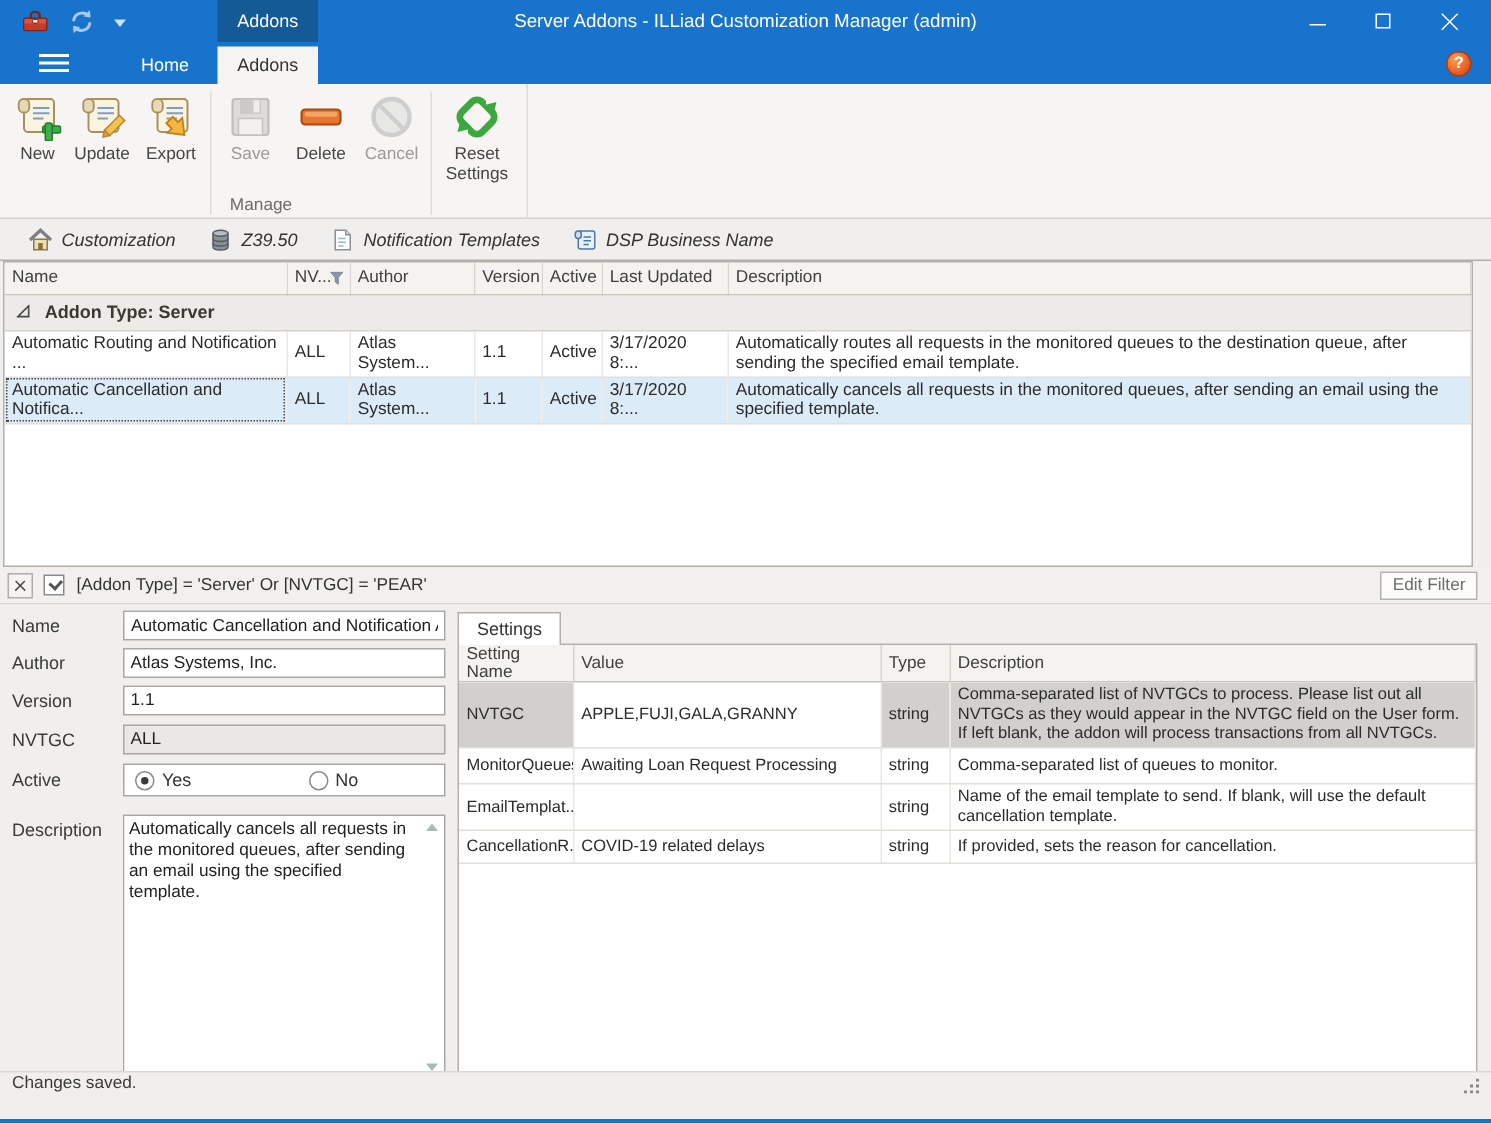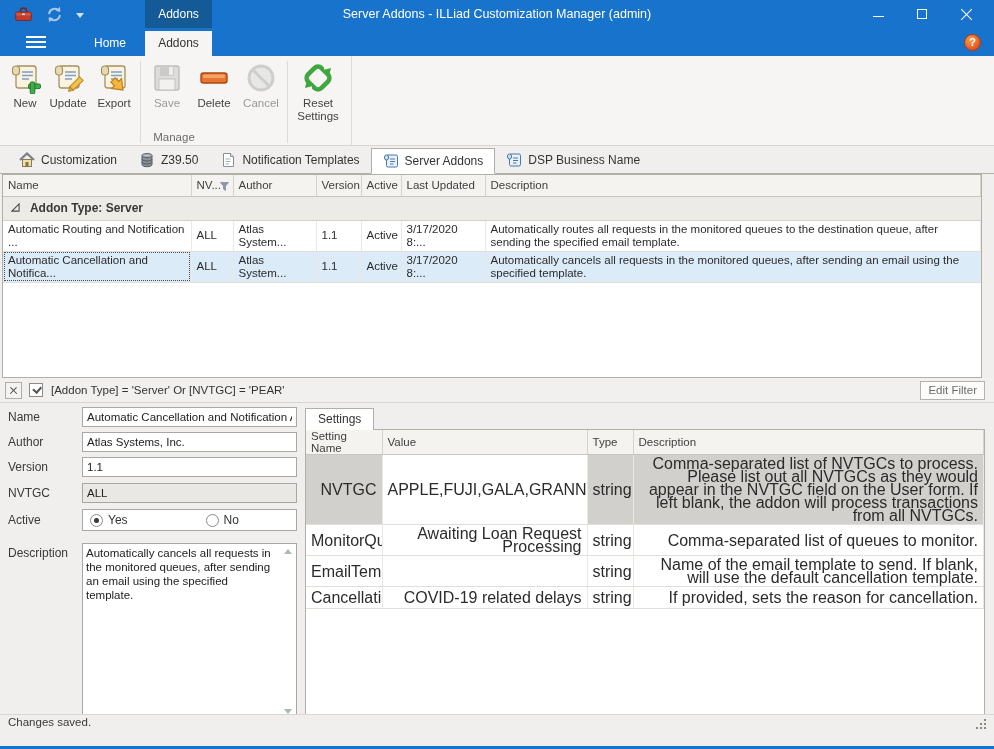--- a/index.html
+++ b/index.html
@@ -41,21 +41,21 @@
   .rbtn { display:flex; flex-direction:column; align-items:center; padding-top:3px; }
   .rbtn .ric { width:32px; height:32px; }
   .rbtn .rlabel { margin-top:3px; font-size:11.5px; color:#444; text-align:center; line-height:13px; }
   .rbtn.disabled .rlabel { color:#9b9a97; }
   .rbtn.disabled .ric { opacity:.55; filter:grayscale(1); }
   .w38{width:40px;} .w44{width:46px;} .w46{width:48px;} .w52{width:54px;}
   .rsep { width:1px; height:82px; background:#dedbd6; margin:2px 3px 0 3px; }
   .group-label { position:absolute; left:0; bottom:2px; width:348px; text-align:center; font-size:11.5px; color:#6d6c69; }
 
   
-  .doc-tabs { position:absolute; left:0; top:147px; width:100%; height:27px; display:flex; align-items:flex-end; border-bottom:1px solid #b2afa9; padding-left:8px; }
+  .doc-tabs { position:absolute; left:0; top:147px; width:100%; height:27px; display:flex; align-items:flex-end; border-bottom:1px solid #b2afa9; padding-left:8px;font-style:italic; }
   .dtab { display:flex; align-items:center; gap:6px; height:26px; padding:0 11px; font-size:12px; color:#333; position:relative; }
   .dtab.active { background:#fff; border:1px solid #b2afa9; border-bottom:1px solid #fff; margin-bottom:-1px; z-index:2; }
   .dtab .dticon { width:16px; height:16px; display:inline-flex; }
 
   
   .grid-panel { position:absolute; left:2px; top:174px; width:980px; height:204px; background:#fff; border:1px solid #b2afa9; overflow:hidden; }
   table.grid { width:100%; border-collapse:collapse; table-layout:fixed; }
   table.grid th { height:21px; background:#f4f3f0; border-right:1px solid #d6d3cd; border-bottom:1px solid #c8c5bf;
                   font-weight:normal; font-size:11.5px; color:#3f3f3f; text-align:left; padding:0 5px; position:relative; }
   table.grid td { border-right:1px solid #ebe8e3; border-bottom:1px solid #e2dfda; font-size:11.5px; padding:1px 5px; vertical-align:middle; overflow:hidden; }
@@ -91,21 +91,21 @@
                         font-family:"Liberation Sans",sans-serif; font-size:11.5px; line-height:14px; color:#222; padding:2px 3px; background:#fff; }
   .vscroll { position:absolute; right:0; top:0; width:15px; height:100%; }
   .sarrow-up { position:absolute; right:4px; top:5px; width:0; height:0; border-left:4px solid transparent; border-right:4px solid transparent; border-bottom:5px solid #a9bab5; }
   .sarrow-dn { position:absolute; right:4px; bottom:5px; width:0; height:0; border-left:4px solid transparent; border-right:4px solid transparent; border-top:5px solid #a9bab5; }
 
   
   .settings-tab { position:absolute; left:305px; top:5px; height:22px; padding:0 12px; background:#fff; border:1px solid #b2afa9; border-bottom:none; font-size:12px; color:#333; line-height:21px; z-index:2; }
   .settings-table-wrap { position:absolute; left:305px; top:26px; width:680px; height:299px; border:1px solid #b2afa9; background:#fff; overflow:hidden; }
   table.stable { width:100%; border-collapse:collapse; table-layout:fixed; }
   table.stable th { height:21px; background:#f4f3f0; border-right:1px solid #d6d3cd; border-bottom:1px solid #c8c5bf; font-weight:normal; font-size:11.5px; color:#3f3f3f; text-align:left; padding:0 5px; }
-  table.stable td { border-right:1px solid #ebe8e3; border-bottom:1px solid #e2dfda; font-size:16px; color:#2b2b2b; padding:2px 5px; vertical-align:middle; line-height:13px; overflow:hidden;text-align:right; }
+  table.stable td { border-right:1px solid #ebe8e3; border-bottom:1px solid #e2dfda; font-size:11px; color:#2b2b2b; padding:2px 5px; vertical-align:middle; line-height:13px; overflow:hidden; }
   tr.sel-setting td { background:#d2d0cc; }
   tr.sel-setting td.value-cell { background:#fff; }
 
   
   .statusbar { position:absolute; left:0; top:714px; width:100%; height:16px; background:#f0efed; border-top:1px solid #dbd8d3; }
   .status-text { position:absolute; left:8px; top:1px; font-size:11.5px; color:#3a3a3a; }
   .grip { position:absolute; right:8px; top:3px; }
   .bottom-line { position:absolute; left:0; top:746px; width:100%; height:3px; background:#1873cc; }
 </style>
 </head>
@@ -274,30 +274,20 @@
     </div>
     <div class="dtab">
       <span class="dticon">
         <svg width="16" height="16" viewBox="0 0 16 16">
           <path d="M3.5 1.5 h7 l3 3 v10 h-10 z" fill="#fff" stroke="#8a8f96"></path>
           <path d="M10.5 1.5 v3 h3" fill="#dde4ec" stroke="#8a8f96"></path>
           <path d="M5.5 7h5M5.5 9.5h5M5.5 12h3.5" stroke="#9fb3c8"></path>
         </svg>
       </span>
       <span>Notification Templates</span>
-    </div>
-    <div class="dtab active">
-      <span class="dticon">
-        <svg width="16" height="16" viewBox="0 0 16 16">
-          <rect x="3.5" y="2" width="11" height="12" rx="1.5" fill="#eaf1f9" stroke="#4878aa"></rect>
-          <rect x="1.5" y="2" width="4" height="5" rx="2" fill="#cfdff0" stroke="#4878aa"></rect>
-          <path d="M7 6h5M7 8.5h5M7 11h3.5" stroke="#4878aa"></path>
-        </svg>
-      </span>
-      <span>Server Addons</span>
     </div>
     <div class="dtab">
       <span class="dticon">
         <svg width="16" height="16" viewBox="0 0 16 16">
           <rect x="3.5" y="2" width="11" height="12" rx="1.5" fill="#eaf1f9" stroke="#4878aa"></rect>
           <rect x="1.5" y="2" width="4" height="5" rx="2" fill="#cfdff0" stroke="#4878aa"></rect>
           <path d="M7 6h5M7 8.5h5M7 11h3.5" stroke="#4878aa"></path>
         </svg>
       </span>
       <span>DSP Business Name</span>

